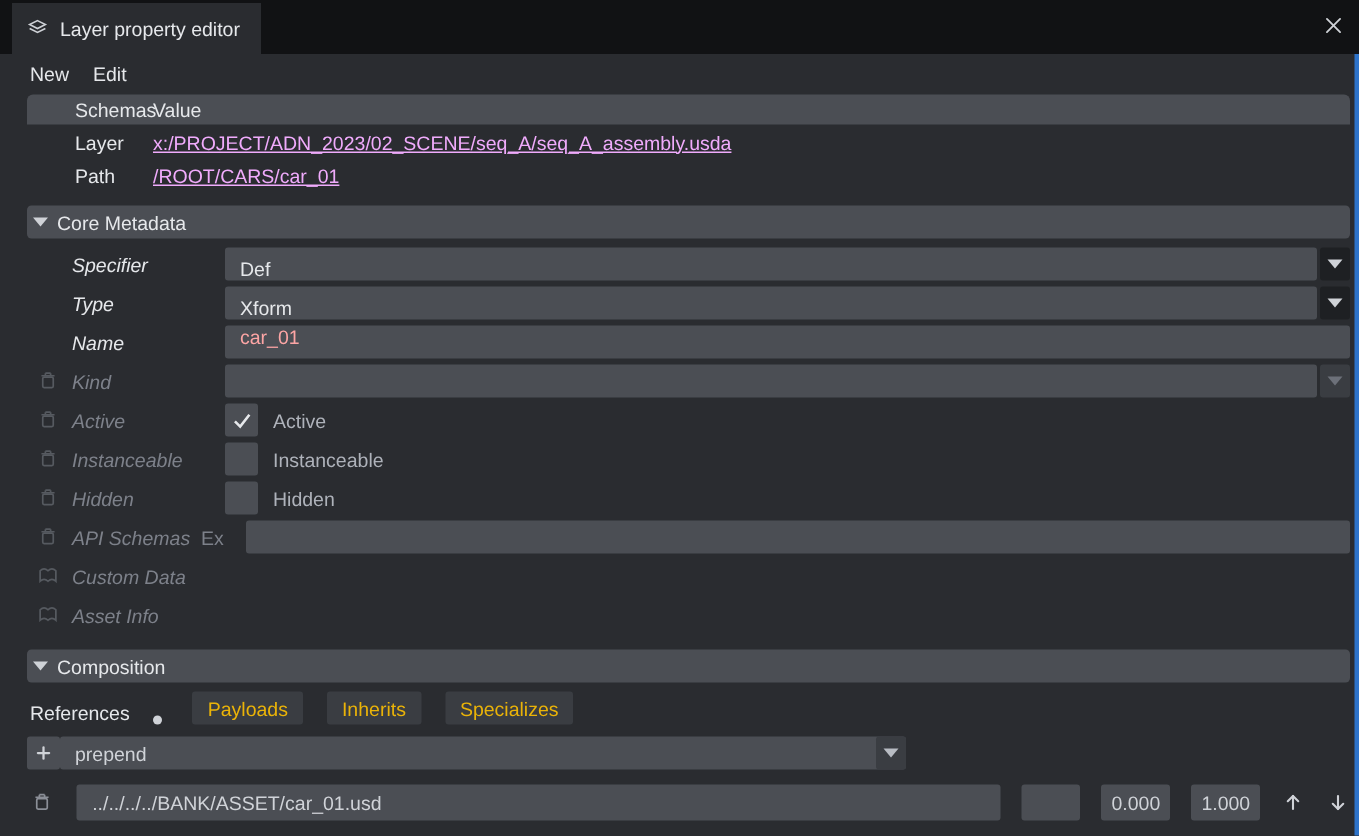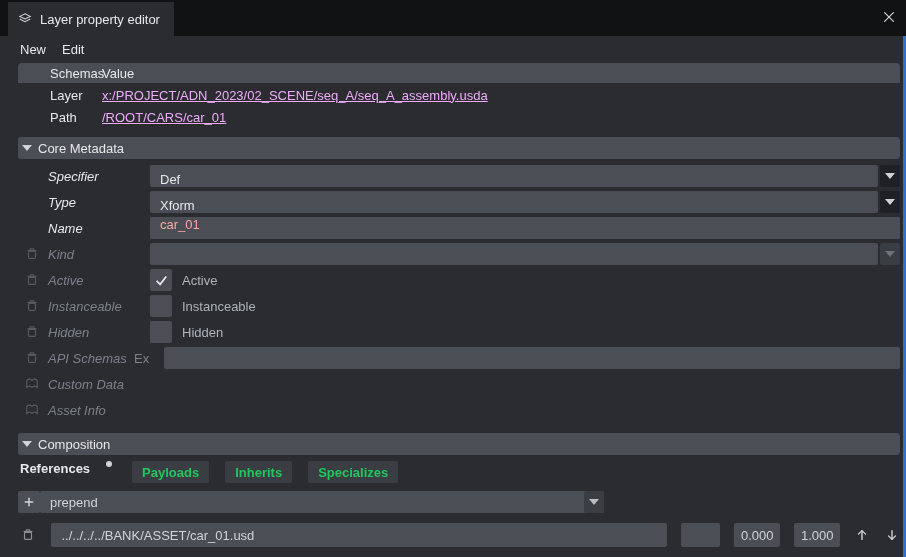--- a/index.html
+++ b/index.html
@@ -64,22 +64,22 @@
   .txt-field { flex:1; background:#4b4e54; height: 22px; display:flex; padding: 0 10px; color:#fca5a5; border-radius:2px; }
 
   .chk-box { width: 22px; height: 22px; background:#4b4e54; display:flex; align-items:center; justify-content:center; border-radius:2px; }
   .chk-lbl { padding-left: 8px; color:#aeb2ba; }
   .chk-check svg { width:14px; height:14px; display:block; }
 
   .ex { width: 28px; color:#7d818a; }
   .empty-wide { flex:1; background:#4b4e54; height:22px; border-radius:2px; }
 
   
-  .tabs-row { display:flex; align-items:flex-start; gap: 16px; margin-top:6px;font-weight:bold; }
-  .ctab { background:#3a3d42; height: 22px; display:flex; align-items:center; padding:0 10px; color:#22c55e; border-radius:2px; }
+  .tabs-row { display:flex; align-items:flex-end; gap: 16px; margin-top:6px; }
+  .ctab { background:#3a3d42; height: 22px; display:flex; align-items:center; padding:0 10px; color:#eab308; border-radius:2px; }
   .dot { width:6px; height:6px; background:#d0d3d8; border-radius:50%; margin: 0 4px 0 -2px; }
 
   .comp-row { display:flex; align-items:center; gap: 0; margin-top:6px; height: 26px; }
   .plus-btn { width:22px; height:22px; background:#4b4e54; display:flex; align-items:center; justify-content:center; border-radius:2px; color:#d0d3d8;}
   .sel { flex:0 0 564px; background:#4b4e54; height:22px; display:flex; align-items:center; padding:0 10px; color:#d0d3d8; border-radius:2px; position:relative; }
   .sel .dd-arrow { position:absolute; right:0; top:0; }
 
   .ref-row { display:flex; align-items:center; gap:14px; margin-top:6px; height:28px; }
   .pathfield { flex: 0 0 616px; background:#4b4e54; height:24px; display:flex; align-items:center; padding:0 10px; color:#d0d3d8; border-radius:2px; }
   .small-field { width:44px; height:24px; background:#4b4e54; border-radius:2px; }

